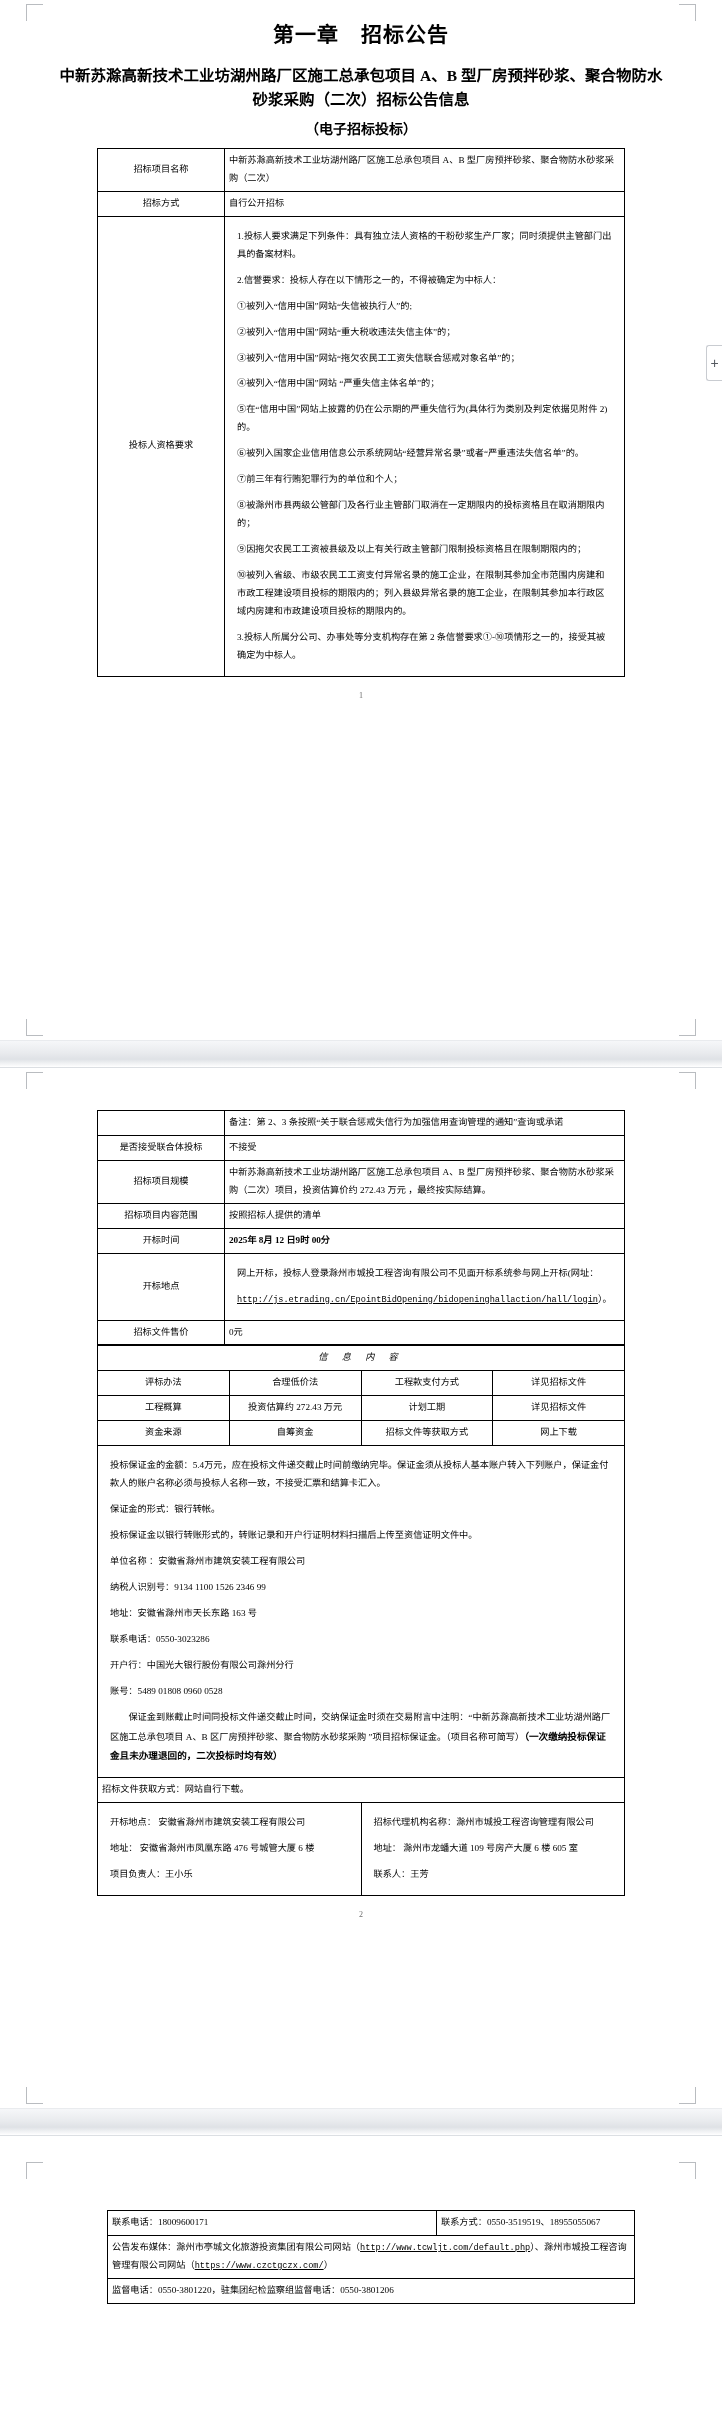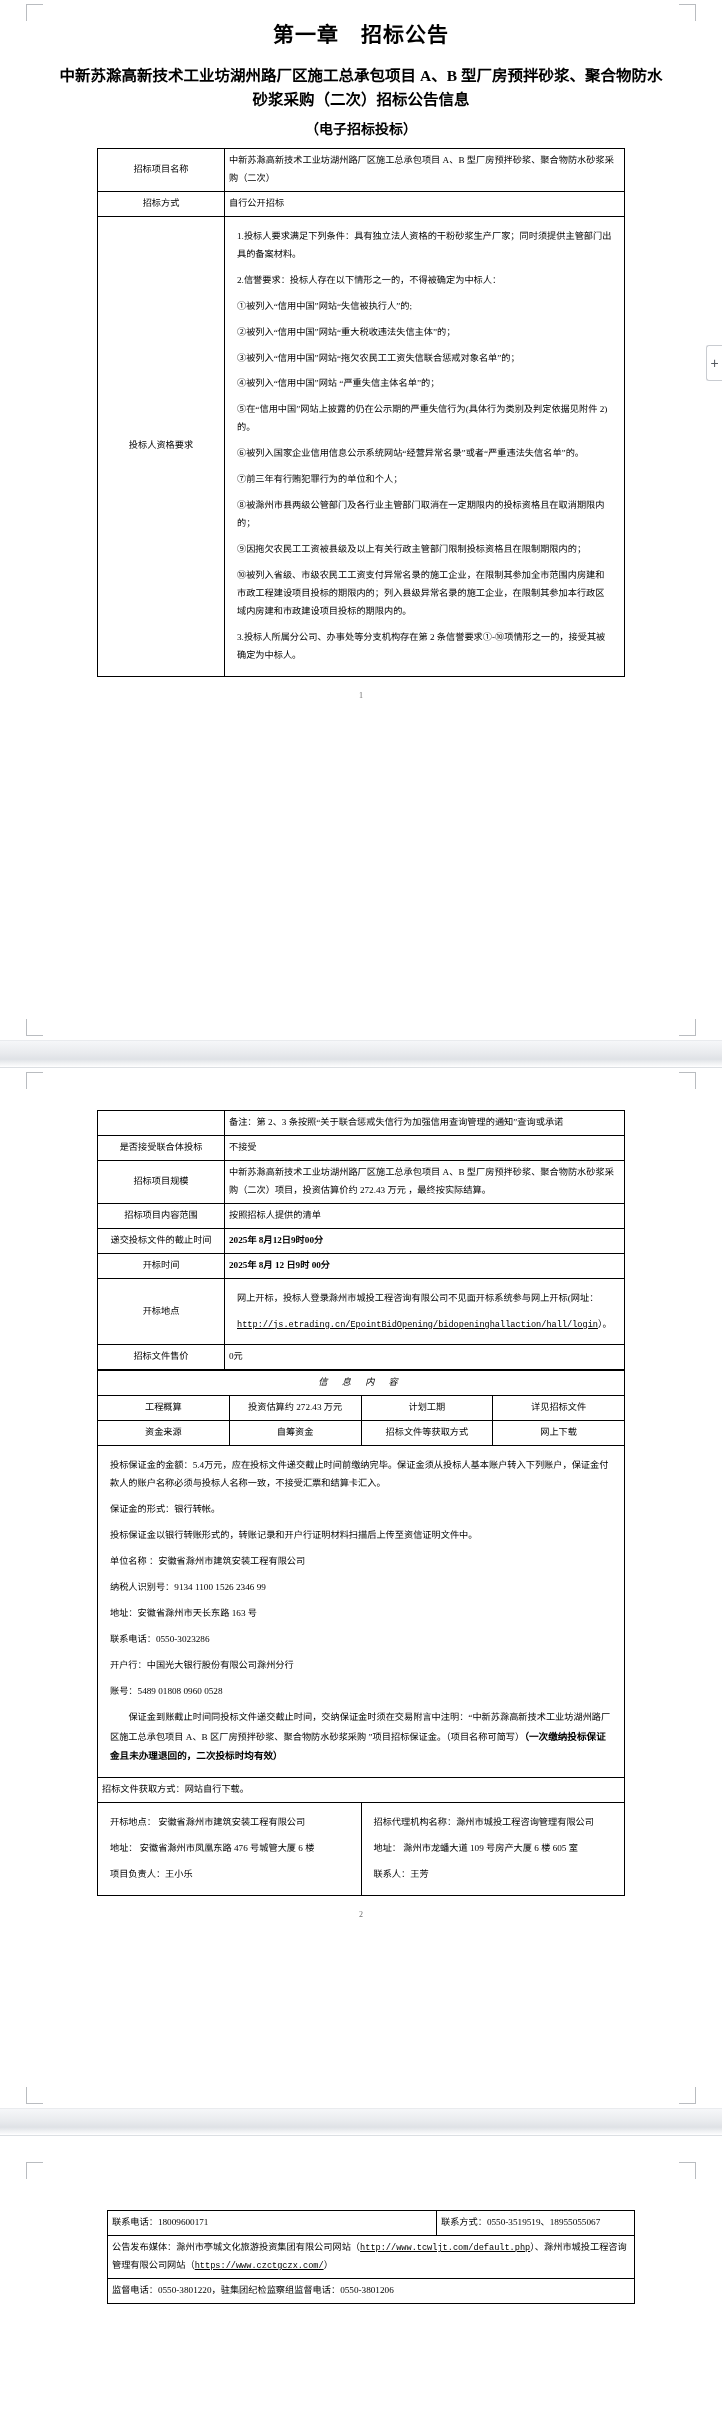--- a/index.html
+++ b/index.html
@@ -211,24 +211,20 @@
       </tr>
       <tr>
         <td class="label">招标项目规模</td>
         <td class="body">中新苏滁高新技术工业坊湖州路厂区施工总承包项目 A、B 型厂房预拌砂浆、聚合物防水砂浆采购（二次）项目，投资估算价约 272.43 万元 ，最终按实际结算。</td>
       </tr>
       <tr>
         <td class="label">招标项目内容范围</td>
         <td class="body">按照招标人提供的清单</td>
       </tr>
       <tr>
-        <td class="label">递交投标文件的截止时间</td>
-        <td class="body bold">2025年 8月12日9时00分</td>
-      </tr>
-      <tr>
         <td class="label">开标时间</td>
         <td class="body bold">2025年 8月 12 日9时 00分</td>
       </tr>
       <tr>
         <td class="label">开标地点</td>
         <td class="body">
           <p class="para bold">网上开标，投标人登录滁州市城投工程咨询有限公司不见面开标系统参与网上开标(网址：</p>
           <p class="para">
             <span class="lnk">http://js.etrading.cn/EpointBidOpening/bidopeninghallaction/hall/login</span><span>）。</span>
           </p>
@@ -238,20 +234,26 @@
         <td class="label">招标文件售价</td>
         <td class="body">0元</td>
       </tr>
     </tbody>
       </table>
 
     <table class="doc" style="border-top:none;">
       <tbody>
           <tr>
         <td class="sect-head" colspan="4">信 息 内 容</td>
+      </tr>
+      <tr>
+        <td class="ctr" style="width:90px;">评标办法</td>
+        <td class="ctr" style="width:190px;">合理低价法</td>
+        <td class="ctr" style="width:170px;">工程款支付方式</td>
+        <td class="ctr">详见招标文件</td>
       </tr>
       <tr>
         <td class="ctr">工程概算</td>
         <td class="ctr">投资估算约 272.43 万元</td>
         <td class="ctr">计划工期</td>
         <td class="ctr">详见招标文件</td>
       </tr>
       <tr>
         <td class="ctr">资金来源</td>
         <td class="ctr">自筹资金</td>

